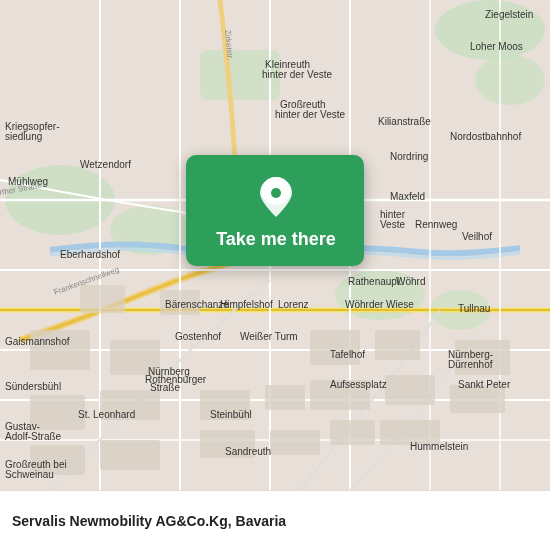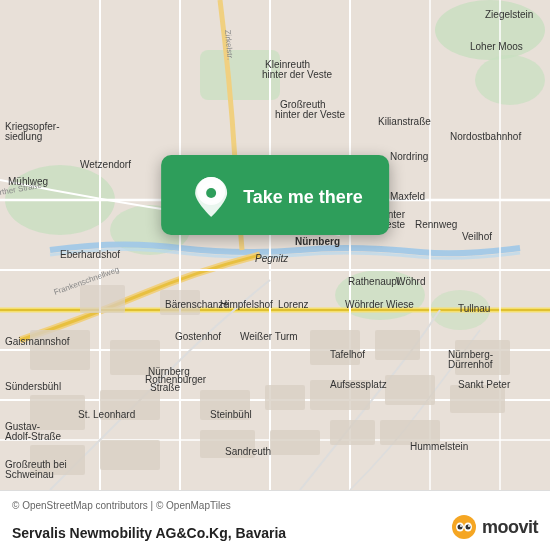--- a/index.html
+++ b/index.html
@@ -77,21 +77,21 @@
     
     #button-overlay {
       position: absolute;
       top: 155px;
       left: 50%;
       transform: translateX(-50%);
       background: #2e9e5b;
       border-radius: 10px;
       padding: 20px 26px 16px 28px;
       display: flex;
-      flex-direction: row;
+      flex-direction: column;
       align-items: center;
       gap: 10px;
       cursor: pointer;
       box-shadow: 0 4px 15px rgba(0,0,0,0.3);
       min-width: 178px;
     }
 
     #pin-icon-container {
       width: 44px;
       height: 44px;
@@ -245,33 +245,16 @@
         <circle cx="20" cy="18" r="5" fill="#2e9e5b"></circle>
 
         <circle cx="20" cy="18" r="9" fill="none" stroke="white" stroke-width="2.5"></circle>
       </svg>
     </div>
     <span id="take-me-there-label">Take me there</span>
   </div>
 </div>
 
 <div id="bottom-bar">
-  <div id="attribution">© OpenStreetMap contributors | © OpenMapTiles</div>
   <div id="location-row">
     <span id="location-name">Servalis Newmobility AG&amp;Co.Kg, Bavaria</span>
-    <div id="moovit-logo">
-
-      <svg id="moovit-icon" width="28" height="28" viewBox="0 0 28 28" xmlns="http://www.w3.org/2000/svg">
-        <circle cx="14" cy="14" r="12" fill="#f5a623"></circle>
-
-        <ellipse cx="10" cy="14" rx="4" ry="4.5" fill="white"></ellipse>
-        <ellipse cx="18" cy="14" rx="4" ry="4.5" fill="white"></ellipse>
-        <circle cx="10" cy="14" r="2.5" fill="#333"></circle>
-        <circle cx="18" cy="14" r="2.5" fill="#333"></circle>
-        <circle cx="11" cy="13" r="1" fill="white"></circle>
-        <circle cx="19" cy="13" r="1" fill="white"></circle>
-
-        <polygon points="14,16 12.5,18.5 15.5,18.5" fill="#f5a623"></polygon>
-      </svg>
-      <span id="moovit-text">moovit</span>
-    </div>
   </div>
 </div>
 
 </body></html>

